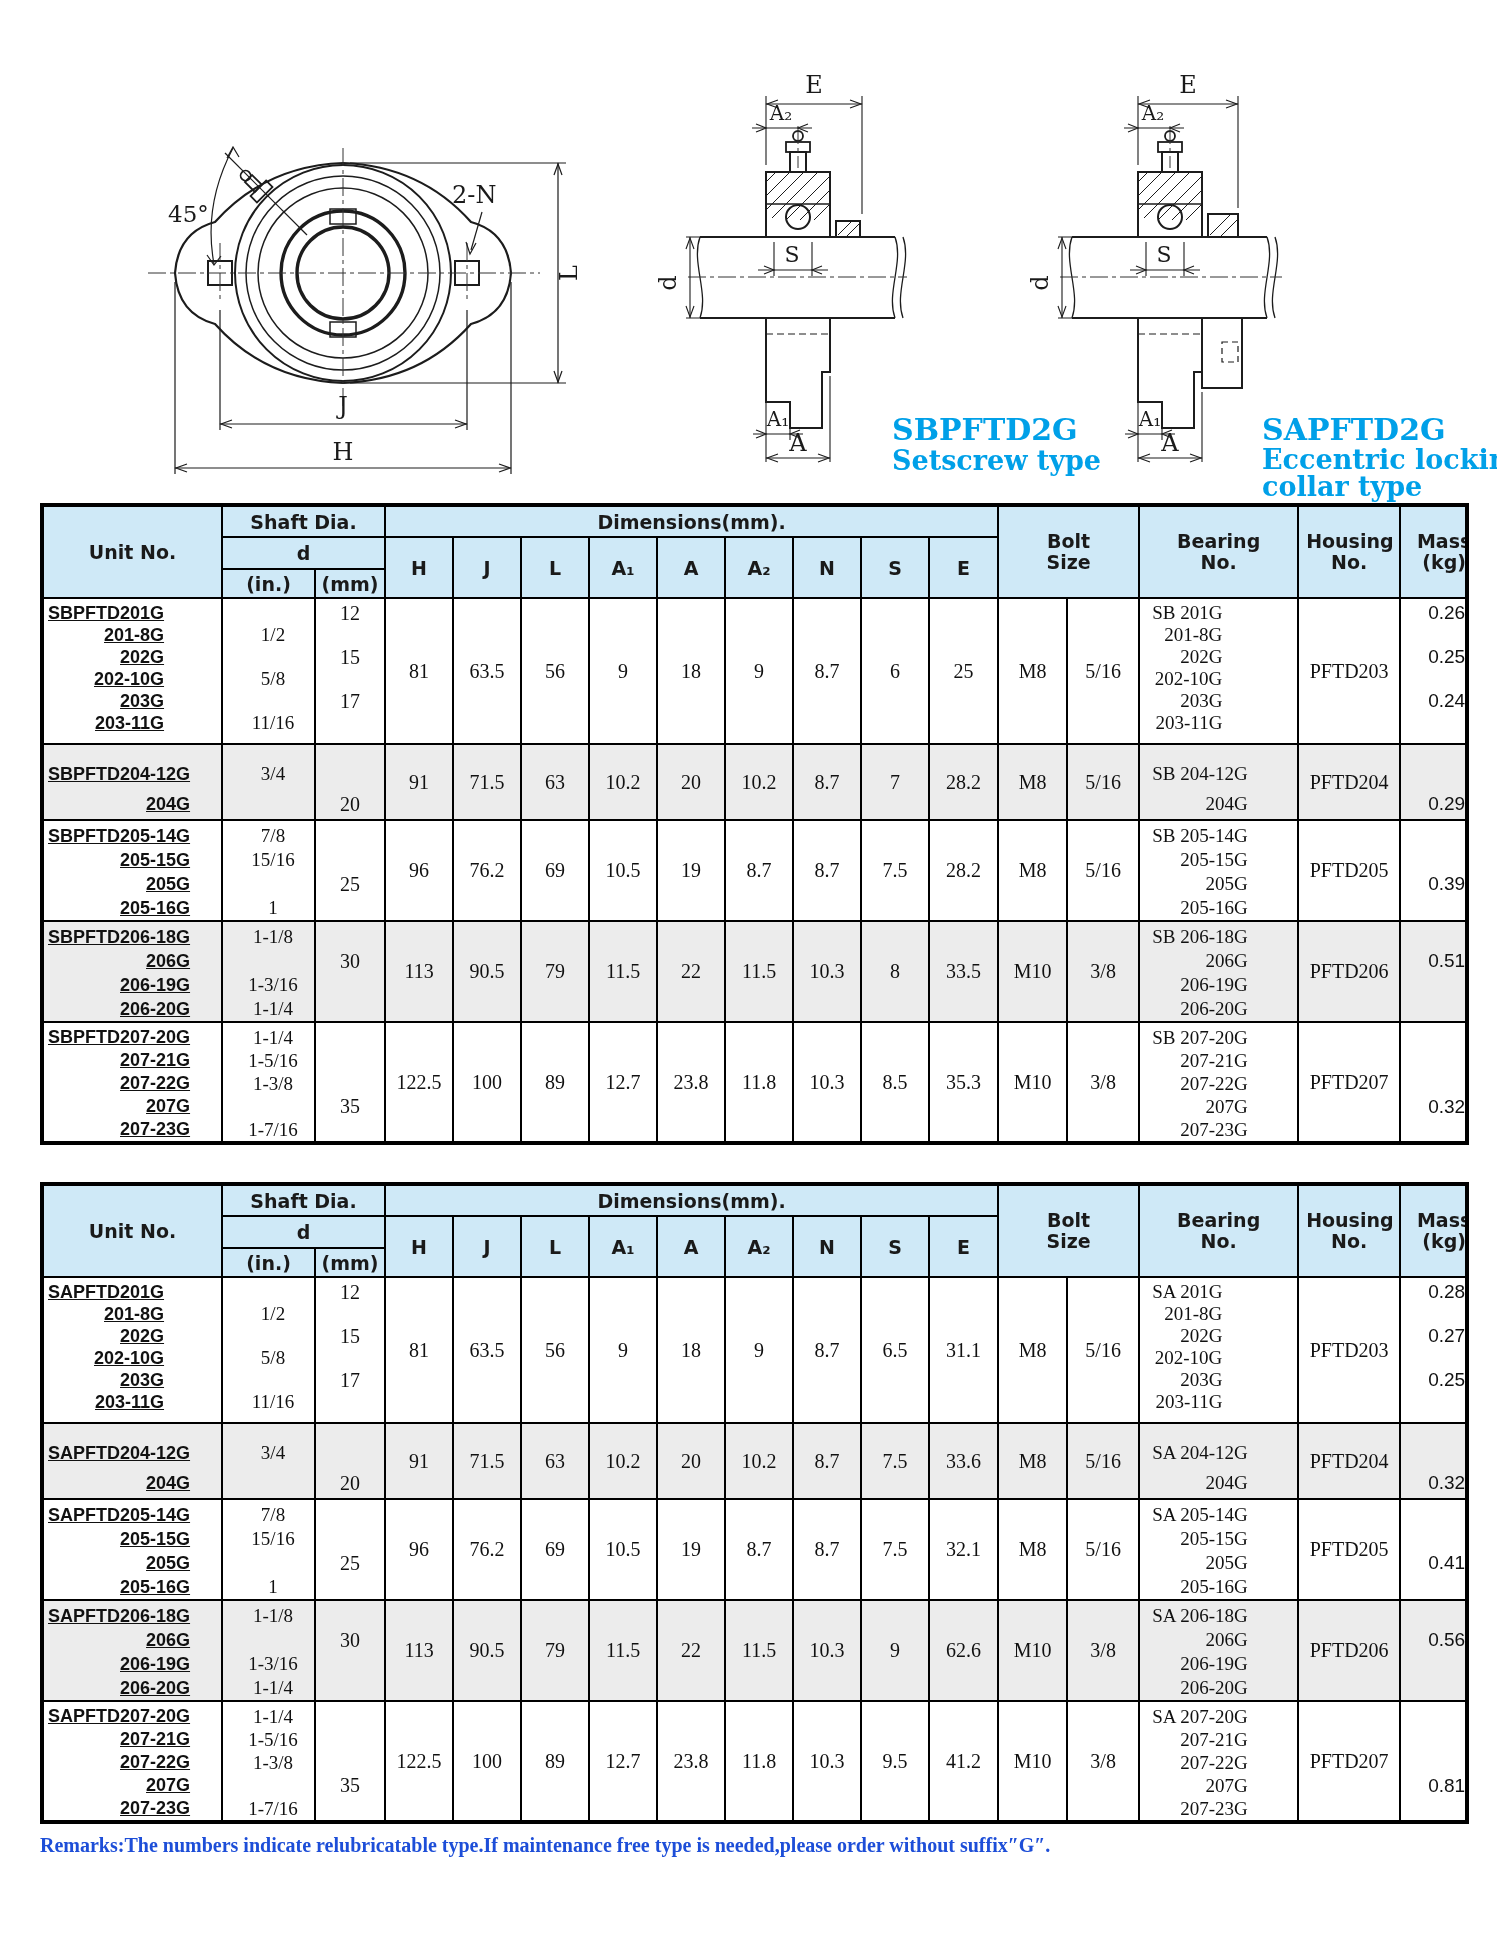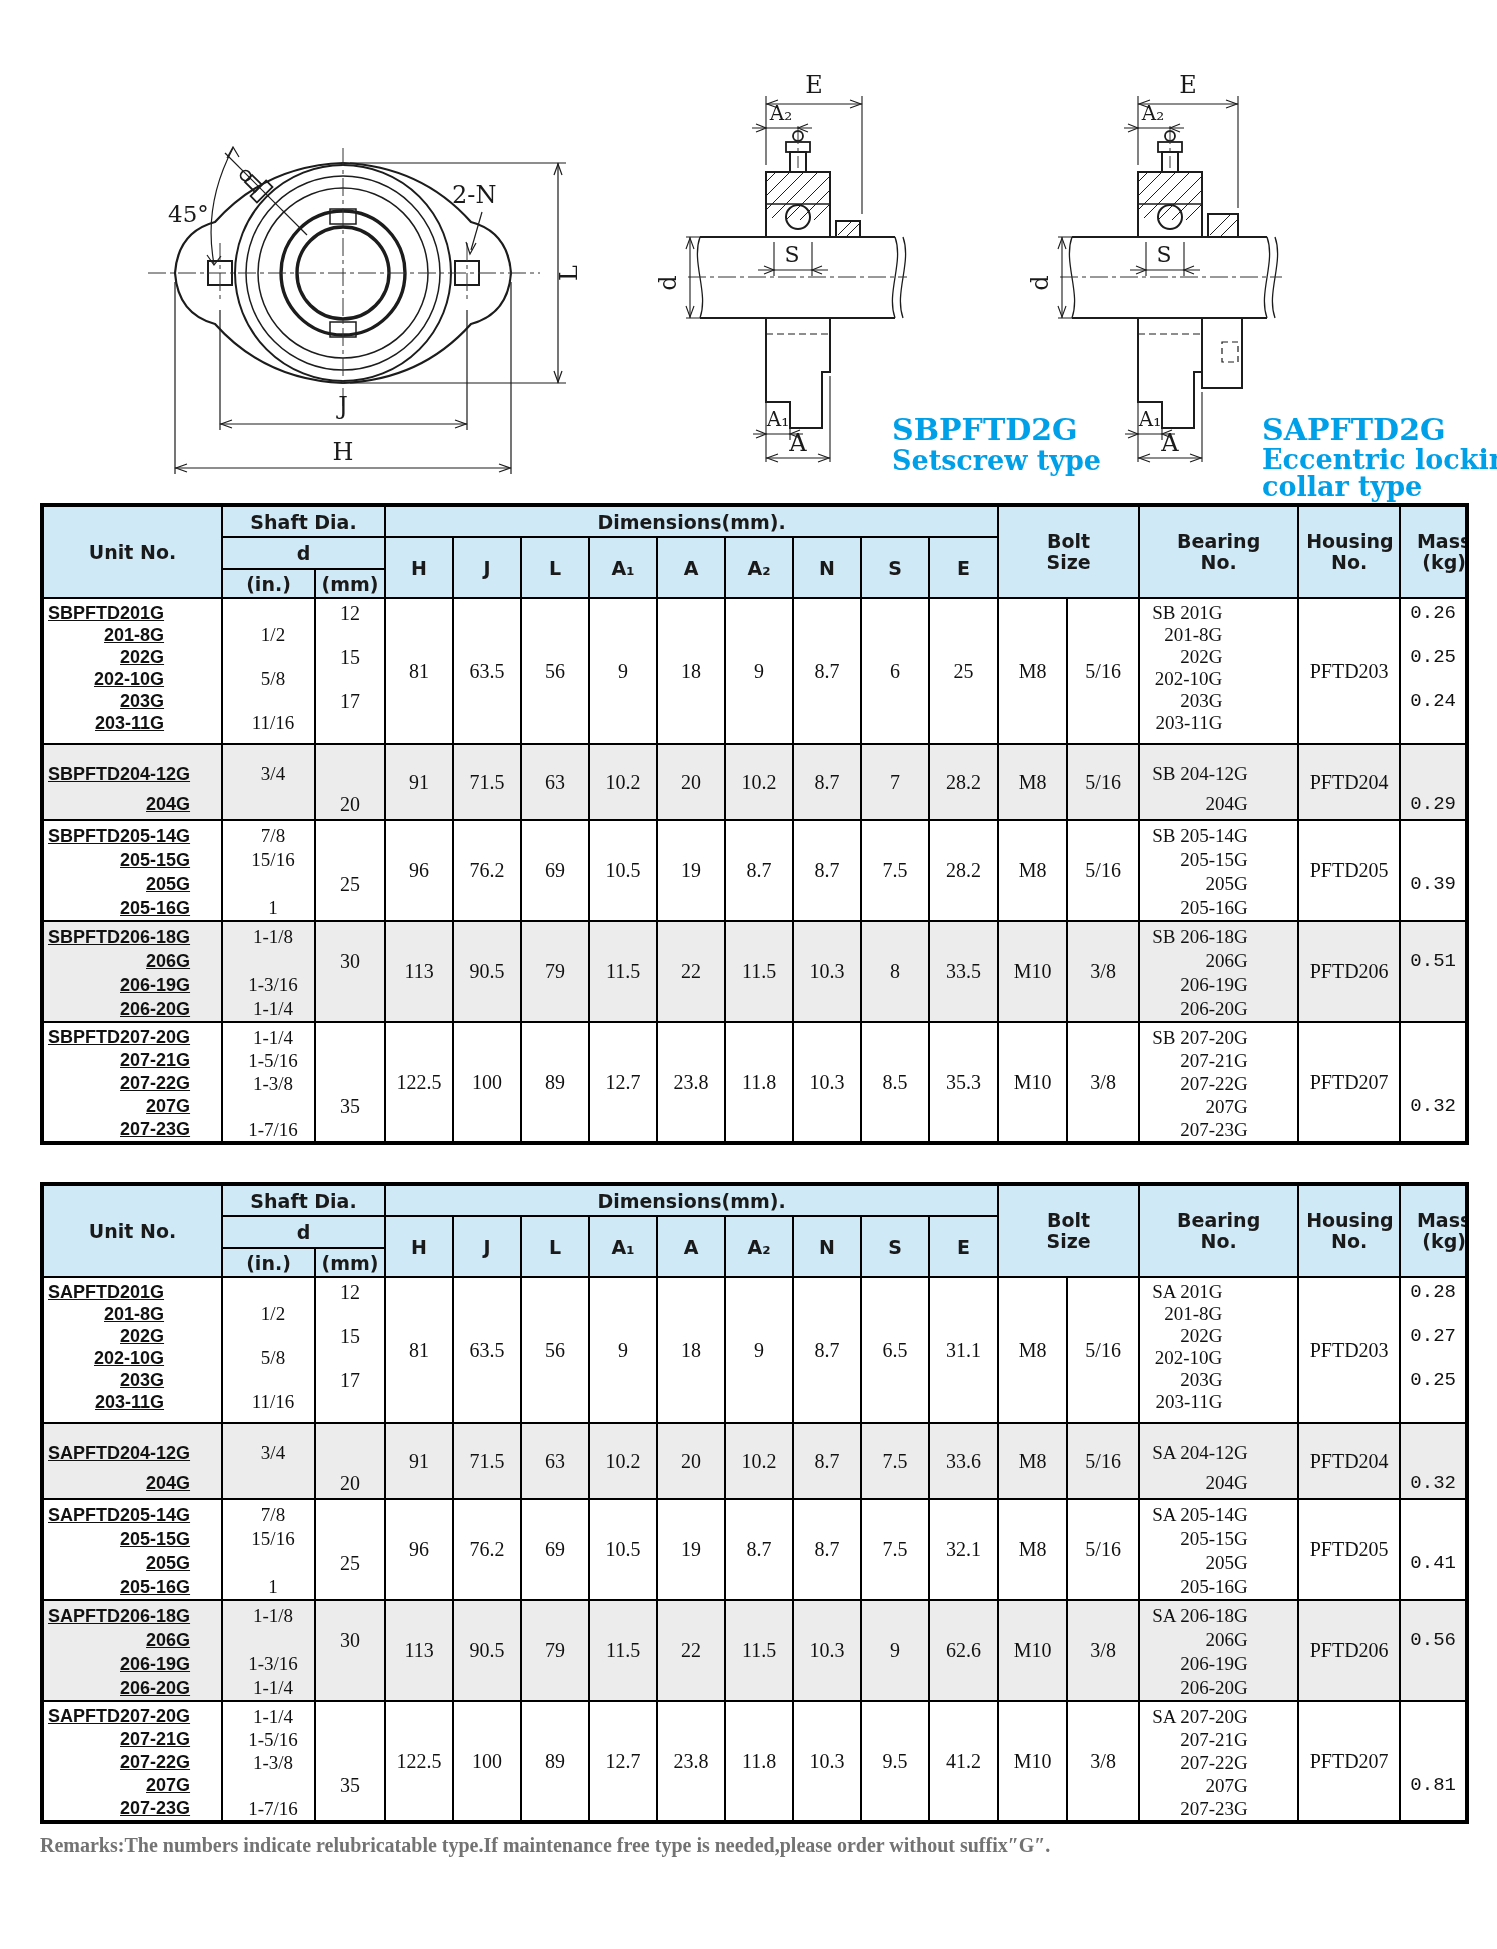--- a/index.html
+++ b/index.html
@@ -25,30 +25,30 @@
 
   td.unit{vertical-align:top;font-family:"Liberation Sans",sans-serif;font-weight:bold;font-size:18px;}
   .ustack{width:fit-content;margin-left:2px;text-decoration:underline;}
   .ustack .l{text-align:right;padding:0 2px;}
   .ustack .l.f{text-align:left;}
 
   td.incol{vertical-align:top;font-family:"Liberation Serif",serif;font-size:19px;}
   td.incol .l{text-align:center;padding-left:9px;}
 
   td.mmcol{vertical-align:top;font-family:Liberation Serif, serif;font-size:20px;text-align:center;}
-  td.masscol{vertical-align:top;font-family:Liberation Mono, monospace;font-size:19px;text-align:center;}
+  td.masscol{vertical-align:top;font-family:Liberation Sans, sans-serif;font-size:19px;text-align:right;}
 
   td.num{font-family:"Liberation Serif",serif;font-size:20px;text-align:center;vertical-align:middle;}
   td.bearing{vertical-align:top;font-family:"Liberation Serif",serif;font-size:19px;}
   .bstack{width:fit-content;margin-left:12px;}
   .bstack .l{text-align:right;}
   .bstack .l.f{text-align:left;}
 
   .remarks{position:absolute;left:40px;top:1834px;font-family:"Liberation Serif",serif;
-           font-weight:bold;font-size:20px;color:#737373;white-space:nowrap;}
+           font-weight:bold;font-size:20px;color:#1d4ed8;white-space:nowrap;}
 
   text{fill:#1a1a1a;font-family:"DejaVu Serif","Liberation Serif",serif;}
   text.cy{fill:#00a0e8;font-weight:bold;}
 </style>
 </head>
 <body>
 
 <div class="page">
 
 <svg class="drawings" width="1497" height="503" viewBox="0 0 1497 503">

